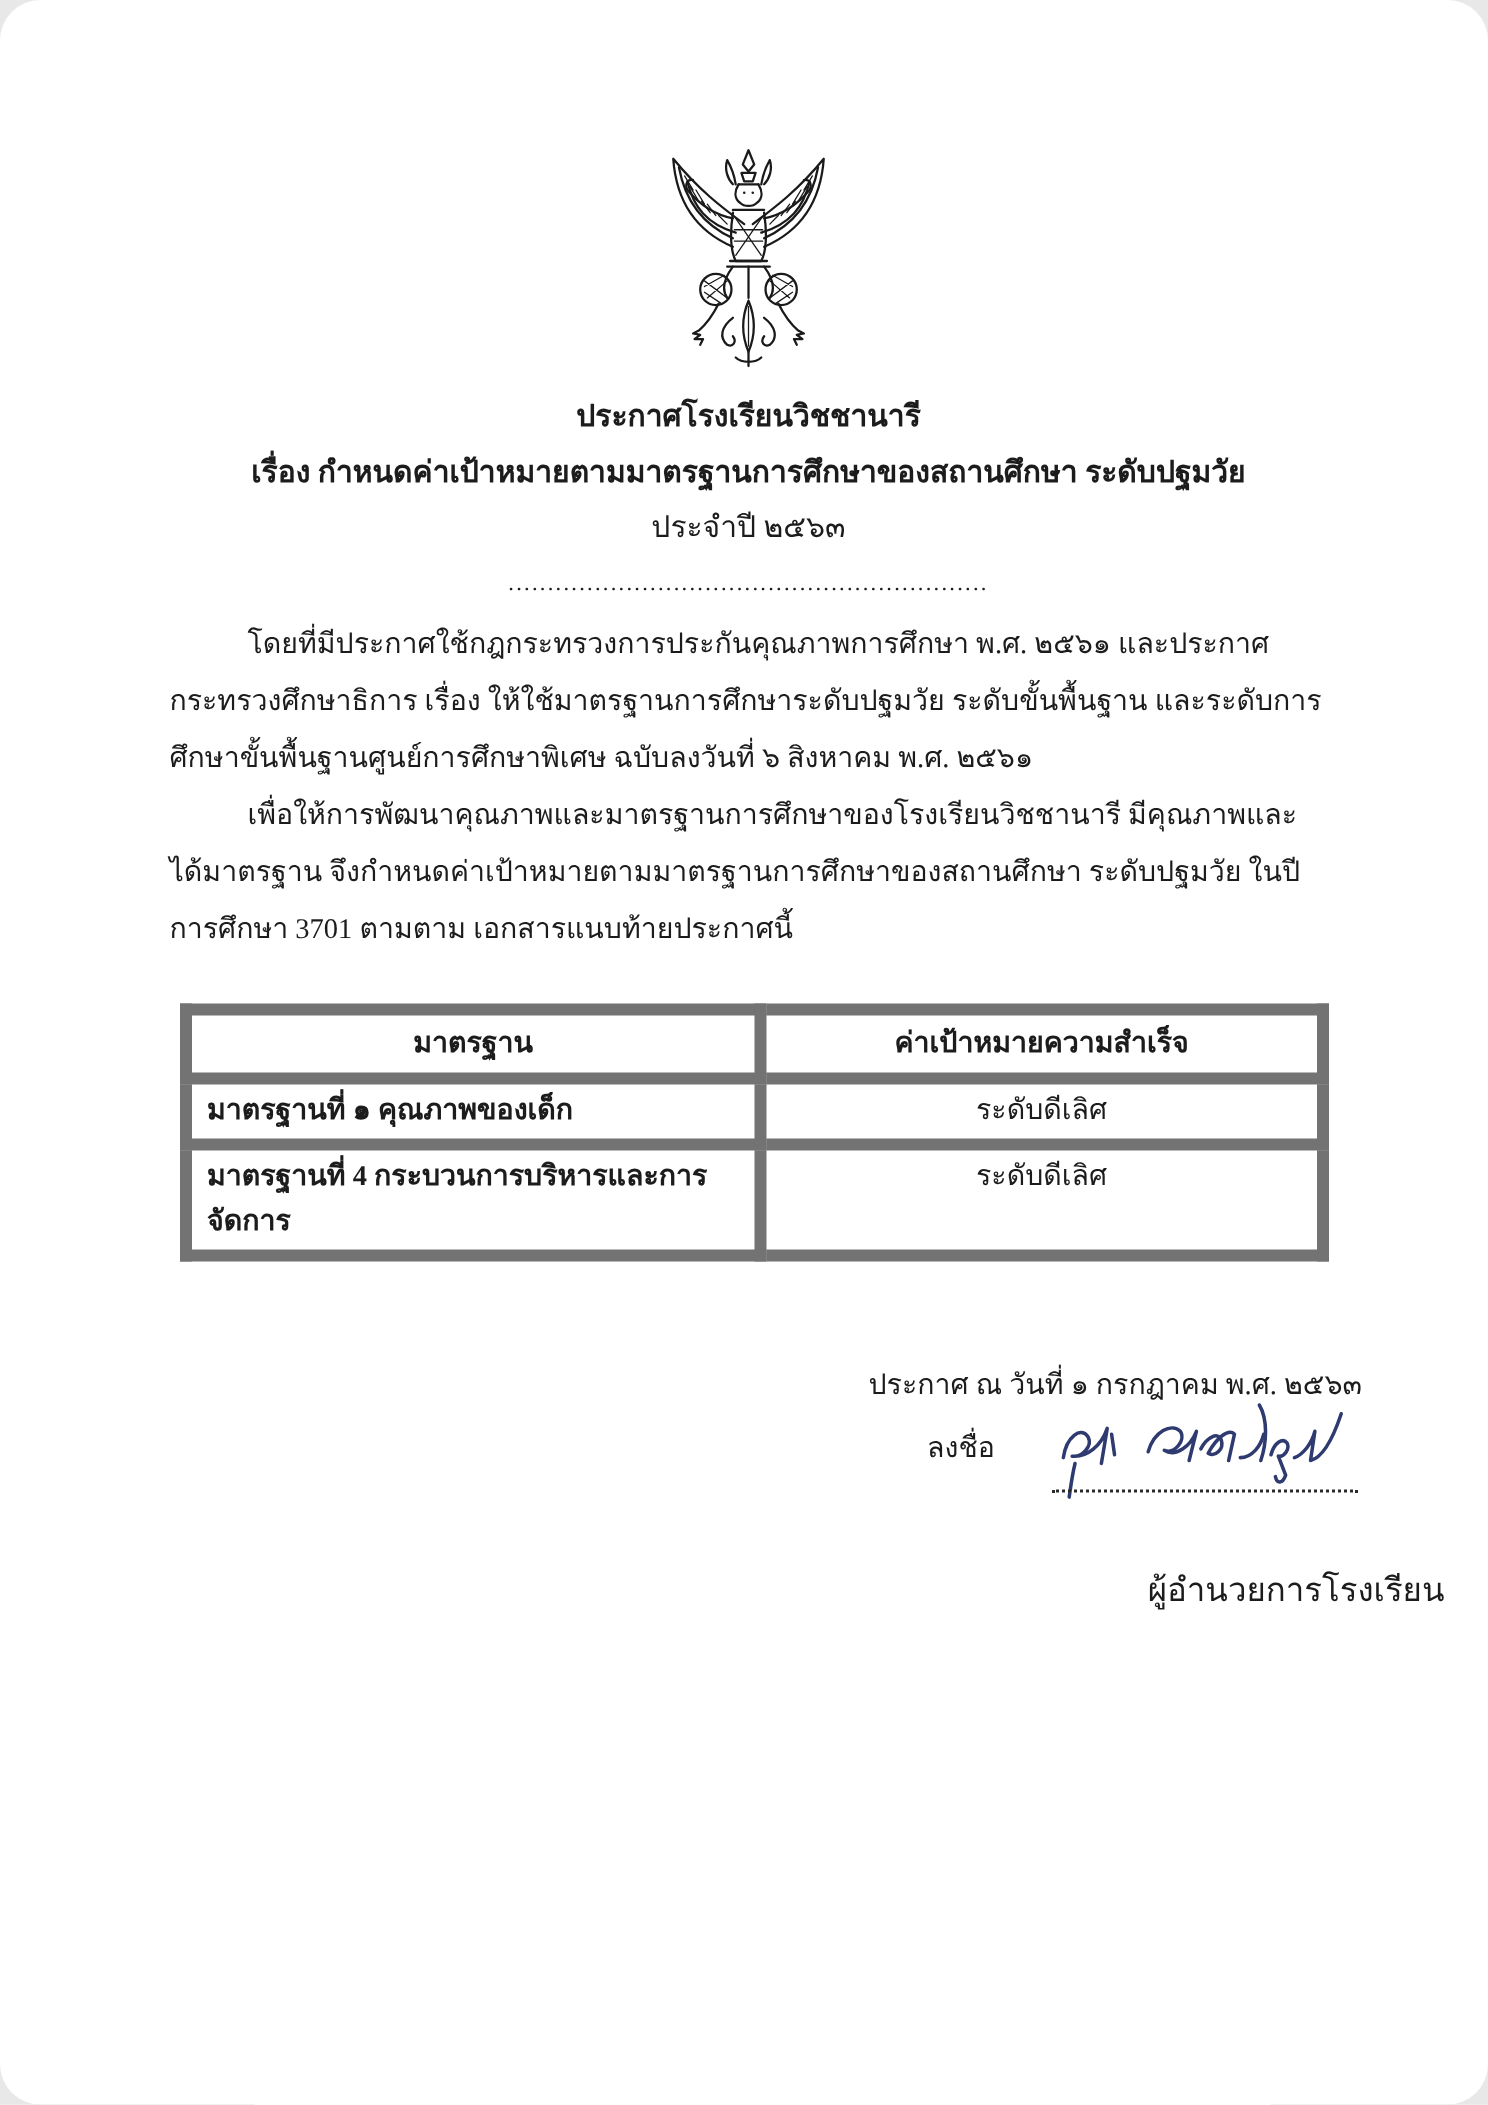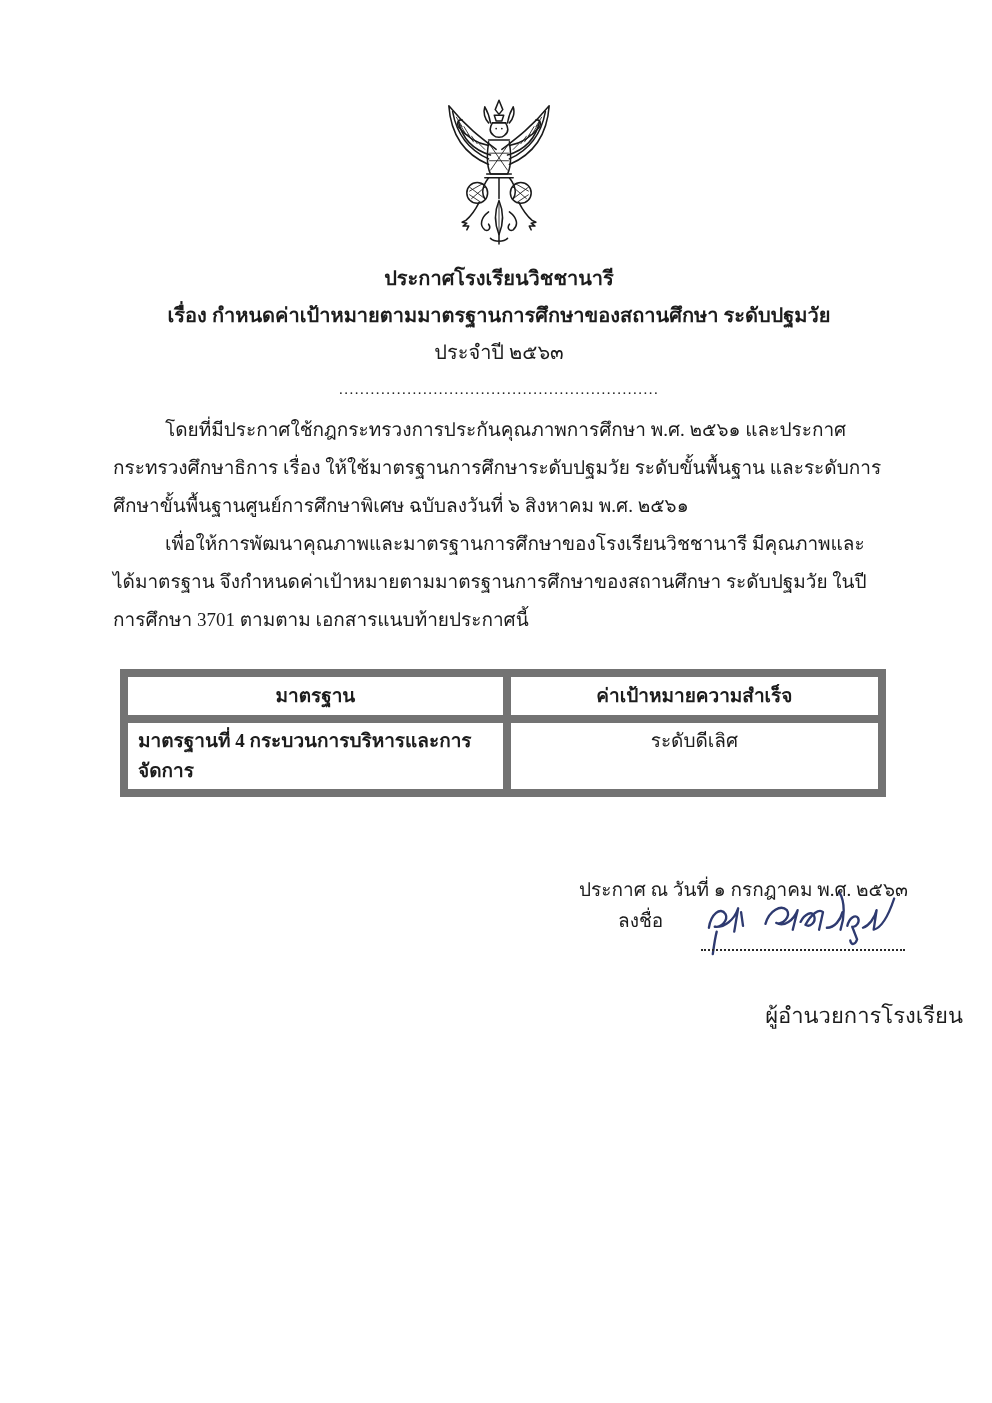--- a/index.html
+++ b/index.html
@@ -5,20 +5,21 @@
   * { margin: 0; padding: 0; box-sizing: border-box; }
   html, body { background: #e8e8e8; }
   body { font-family: "Liberation Serif", "DejaVu Sans", serif; color: #1c1c1c; }
   .page {
     position: relative;
     width: 992px; height: 1403px;
     margin: 0 auto;
     background: #ffffff;
     padding: 0 107px 0 113px;
     overflow: hidden;
+    border-radius: 27px;
   }
   
   .emblem-wrap { text-align: center; padding-top: 98px; height: 252px; }
   .emblem-wrap svg { display: inline-block; }
 
   
   .title-block { text-align: center; margin-top: 8px; }
   .title-line { font-size: 20px; line-height: 37px; font-weight: bold; }
   .title-line.regular { font-weight: normal; }
   .dots-divider {
@@ -50,21 +51,21 @@
     line-height: 30px;
   }
   table.standards th { font-weight: bold; text-align: center; padding: 4px 10px; }
   table.standards col.c1 { width: 50.5%; }
   table.standards col.c2 { width: 49.5%; }
   td.std-cell { font-weight: bold; text-align: left; }
   td.target-cell { text-align: center; font-weight: normal; }
 
   
   .sign-block { position: relative; margin-top: 66px; height: 230px; }
-  .sign-date { position: absolute; left: 466px; top: 11px; font-size: 19px; white-space: nowrap; }
+  .sign-date { position: absolute; left: 466px; top: 0; font-size: 19px; white-space: nowrap; }
   .sign-label { position: absolute; left: 505px; top: 42px; font-size: 19px; }
   .sign-graphic { position: absolute; left: 582px; top: 16px; width: 215px; height: 78px; }
   .sign-dotline {
     position: absolute; left: 588px; top: 86px; width: 204px; height: 0;
     border-bottom: 2px dotted #2a2a2a;
   }
   .sign-name { position: absolute; left: 470px; top: 108px; width: 380px; text-align: center; font-size: 19px; line-height: 38px; }
   .sign-position { position: absolute; left: 470px; top: 134px; width: 380px; text-align: right; font-size: 22px; line-height: 38px; }
 </style>
 </head>
@@ -140,20 +141,24 @@
         <col class="c2">
       </colgroup>
     <thead>
       <tr>
         <th>มาตรฐาน</th>
         <th>ค่าเป้าหมายความสำเร็จ</th>
       </tr>
     </thead>
     <tbody>
       <tr>
+        <td class="std-cell">มาตรฐานที่ ๑ คุณภาพของเด็ก</td>
+        <td class="target-cell">ระดับดีเลิศ</td>
+      </tr>
+      <tr>
         <td class="std-cell">มาตรฐานที่ 4 กระบวนการบริหารและการจัดการ</td>
         <td class="target-cell">ระดับดีเลิศ</td>
       </tr>
     </tbody>
   </table>
 
   <div class="sign-block">
     <div class="sign-date">ประกาศ ณ วันที่ ๑ กรกฎาคม พ.ศ. ๒๕๖๓</div>
     <div class="sign-label">ลงชื่อ</div>
 

